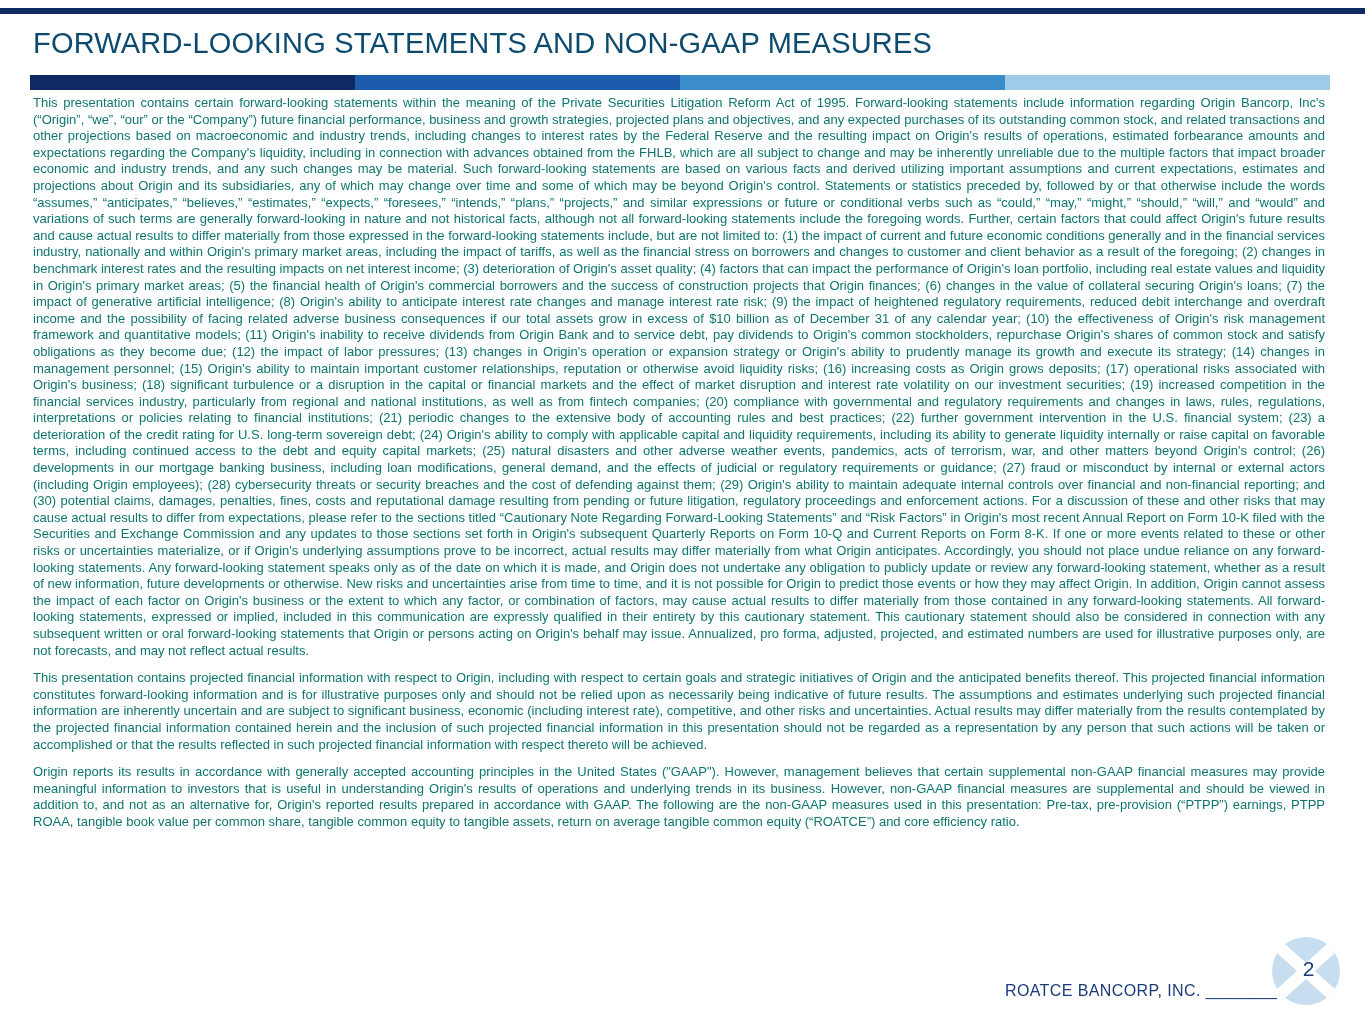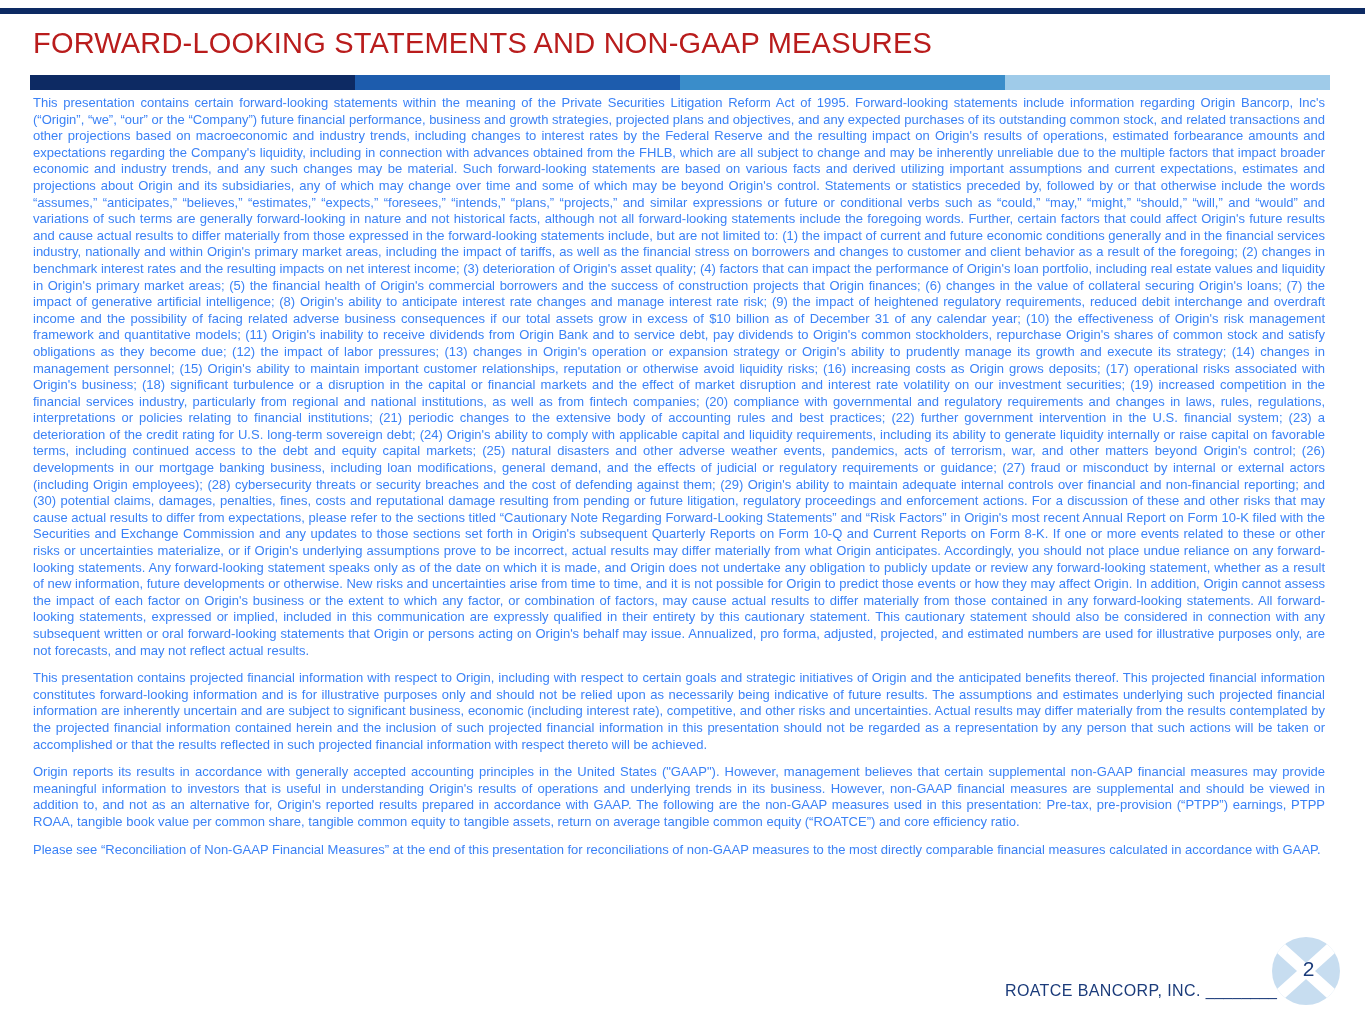--- a/index.html
+++ b/index.html
@@ -3,34 +3,34 @@
 <meta charset="utf-8">
 <style>
   html, body { margin: 0; padding: 0; background: #ffffff; }
   body { width: 1365px; height: 1024px; font-family: "Liberation Sans", sans-serif; }
   .page { position: relative; width: 1365px; height: 1024px; background: #ffffff; overflow: hidden; }
 
   .top-strip { position: absolute; left: 0; top: 8px; width: 100%; height: 6px; background: #0d2a63; }
 
   .title {
     position: absolute; left: 33px; top: 27px; margin: 0;
-    font-size: 29px; font-weight: 400; color: #b91c1c;
+    font-size: 29px; font-weight: 400; color: #0c4a6e;
     letter-spacing: 0.2px; white-space: nowrap;
   }
 
   .accent-bar { position: absolute; left: 30px; top: 75px; width: 1300px; height: 15px; display: flex; }
   .seg { flex: 1 1 25%; height: 100%; }
   .seg1 { background: #0d2a63; }
   .seg2 { background: #1d5cad; }
   .seg3 { background: #3a8dca; }
   .seg4 { background: #9fcbe9; }
 
   .body-text {
     position: absolute; left: 33px; top: 95px; width: 1292px;
-    color: #3b82f6; font-size: 13px; line-height: 16.6px; text-align: justify;
+    color: #0f766e; font-size: 13px; line-height: 16.6px; text-align: justify;
   }
   .body-text p { margin: 0 0 11px 0; }
 
   .footer {
     position: absolute; top: 982px; right: 88px;
     font-size: 16px; color: #1b3b7a; letter-spacing: 0.4px; white-space: nowrap;
   }
   .footer-line { letter-spacing: 0; margin-left: 5px; }
 
   .logo {
@@ -60,21 +60,20 @@
     <div class="seg seg1"></div>
     <div class="seg seg2"></div>
     <div class="seg seg3"></div>
     <div class="seg seg4"></div>
   </div>
 
   <div class="body-text">
     <p>This presentation contains certain forward-looking statements within the meaning of the Private Securities Litigation Reform Act of 1995. Forward-looking statements include information regarding Origin Bancorp, Inc's (“Origin”, “we”, “our” or the “Company”) future financial performance, business and growth strategies, projected plans and objectives, and any expected purchases of its outstanding common stock, and related transactions and other projections based on macroeconomic and industry trends, including changes to interest rates by the Federal Reserve and the resulting impact on Origin's results of operations, estimated forbearance amounts and expectations regarding the Company's liquidity, including in connection with advances obtained from the FHLB, which are all subject to change and may be inherently unreliable due to the multiple factors that impact broader economic and industry trends, and any such changes may be material. Such forward-looking statements are based on various facts and derived utilizing important assumptions and current expectations, estimates and projections about Origin and its subsidiaries, any of which may change over time and some of which may be beyond Origin's control. Statements or statistics preceded by, followed by or that otherwise include the words “assumes,” “anticipates,” “believes,” “estimates,” “expects,” “foresees,” “intends,” “plans,” “projects,” and similar expressions or future or conditional verbs such as “could,” “may,” “might,” “should,” “will,” and “would” and variations of such terms are generally forward-looking in nature and not historical facts, although not all forward-looking statements include the foregoing words. Further, certain factors that could affect Origin's future results and cause actual results to differ materially from those expressed in the forward-looking statements include, but are not limited to: (1) the impact of current and future economic conditions generally and in the financial services industry, nationally and within Origin's primary market areas, including the impact of tariffs, as well as the financial stress on borrowers and changes to customer and client behavior as a result of the foregoing; (2) changes in benchmark interest rates and the resulting impacts on net interest income; (3) deterioration of Origin's asset quality; (4) factors that can impact the performance of Origin's loan portfolio, including real estate values and liquidity in Origin's primary market areas; (5) the financial health of Origin's commercial borrowers and the success of construction projects that Origin finances; (6) changes in the value of collateral securing Origin's loans; (7) the impact of generative artificial intelligence; (8) Origin's ability to anticipate interest rate changes and manage interest rate risk; (9) the impact of heightened regulatory requirements, reduced debit interchange and overdraft income and the possibility of facing related adverse business consequences if our total assets grow in excess of $10 billion as of December 31 of any calendar year; (10) the effectiveness of Origin's risk management framework and quantitative models; (11) Origin's inability to receive dividends from Origin Bank and to service debt, pay dividends to Origin's common stockholders, repurchase Origin's shares of common stock and satisfy obligations as they become due; (12) the impact of labor pressures; (13) changes in Origin's operation or expansion strategy or Origin's ability to prudently manage its growth and execute its strategy; (14) changes in management personnel; (15) Origin's ability to maintain important customer relationships, reputation or otherwise avoid liquidity risks; (16) increasing costs as Origin grows deposits; (17) operational risks associated with Origin's business; (18) significant turbulence or a disruption in the capital or financial markets and the effect of market disruption and interest rate volatility on our investment securities; (19) increased competition in the financial services industry, particularly from regional and national institutions, as well as from fintech companies; (20) compliance with governmental and regulatory requirements and changes in laws, rules, regulations, interpretations or policies relating to financial institutions; (21) periodic changes to the extensive body of accounting rules and best practices; (22) further government intervention in the U.S. financial system; (23) a deterioration of the credit rating for U.S. long-term sovereign debt; (24) Origin's ability to comply with applicable capital and liquidity requirements, including its ability to generate liquidity internally or raise capital on favorable terms, including continued access to the debt and equity capital markets; (25) natural disasters and other adverse weather events, pandemics, acts of terrorism, war, and other matters beyond Origin's control; (26) developments in our mortgage banking business, including loan modifications, general demand, and the effects of judicial or regulatory requirements or guidance; (27) fraud or misconduct by internal or external actors (including Origin employees); (28) cybersecurity threats or security breaches and the cost of defending against them; (29) Origin's ability to maintain adequate internal controls over financial and non-financial reporting; and (30) potential claims, damages, penalties, fines, costs and reputational damage resulting from pending or future litigation, regulatory proceedings and enforcement actions. For a discussion of these and other risks that may cause actual results to differ from expectations, please refer to the sections titled “Cautionary Note Regarding Forward-Looking Statements” and “Risk Factors” in Origin's most recent Annual Report on Form 10-K filed with the Securities and Exchange Commission and any updates to those sections set forth in Origin's subsequent Quarterly Reports on Form 10-Q and Current Reports on Form 8-K. If one or more events related to these or other risks or uncertainties materialize, or if Origin's underlying assumptions prove to be incorrect, actual results may differ materially from what Origin anticipates. Accordingly, you should not place undue reliance on any forward-looking statements. Any forward-looking statement speaks only as of the date on which it is made, and Origin does not undertake any obligation to publicly update or review any forward-looking statement, whether as a result of new information, future developments or otherwise. New risks and uncertainties arise from time to time, and it is not possible for Origin to predict those events or how they may affect Origin. In addition, Origin cannot assess the impact of each factor on Origin's business or the extent to which any factor, or combination of factors, may cause actual results to differ materially from those contained in any forward-looking statements. All forward-looking statements, expressed or implied, included in this communication are expressly qualified in their entirety by this cautionary statement. This cautionary statement should also be considered in connection with any subsequent written or oral forward-looking statements that Origin or persons acting on Origin's behalf may issue. Annualized, pro forma, adjusted, projected, and estimated numbers are used for illustrative purposes only, are not forecasts, and may not reflect actual results.</p>
     <p>This presentation contains projected financial information with respect to Origin, including with respect to certain goals and strategic initiatives of Origin and the anticipated benefits thereof. This projected financial information constitutes forward-looking information and is for illustrative purposes only and should not be relied upon as necessarily being indicative of future results. The assumptions and estimates underlying such projected financial information are inherently uncertain and are subject to significant business, economic (including interest rate), competitive, and other risks and uncertainties. Actual results may differ materially from the results contemplated by the projected financial information contained herein and the inclusion of such projected financial information in this presentation should not be regarded as a representation by any person that such actions will be taken or accomplished or that the results reflected in such projected financial information with respect thereto will be achieved.</p>
     <p>Origin reports its results in accordance with generally accepted accounting principles in the United States ("GAAP"). However, management believes that certain supplemental non-GAAP financial measures may provide meaningful information to investors that is useful in understanding Origin's results of operations and underlying trends in its business. However, non-GAAP financial measures are supplemental and should be viewed in addition to, and not as an alternative for, Origin's reported results prepared in accordance with GAAP. The following are the non-GAAP measures used in this presentation: Pre-tax, pre-provision (“PTPP”) earnings, PTPP ROAA, tangible book value per common share, tangible common equity to tangible assets, return on average tangible common equity (“ROATCE”) and core efficiency ratio.</p>
-    <p>Please see “Reconciliation of Non-GAAP Financial Measures” at the end of this presentation for reconciliations of non-GAAP measures to the most directly comparable financial measures calculated in accordance with GAAP.</p>
   </div>
 
   <div class="footer">
     <span>ROATCE BANCORP, INC.</span><span class="footer-line">________</span>
   </div>
 
   <div class="logo">
     <div class="band b1"></div>
     <div class="band b2"></div>
   </div>

